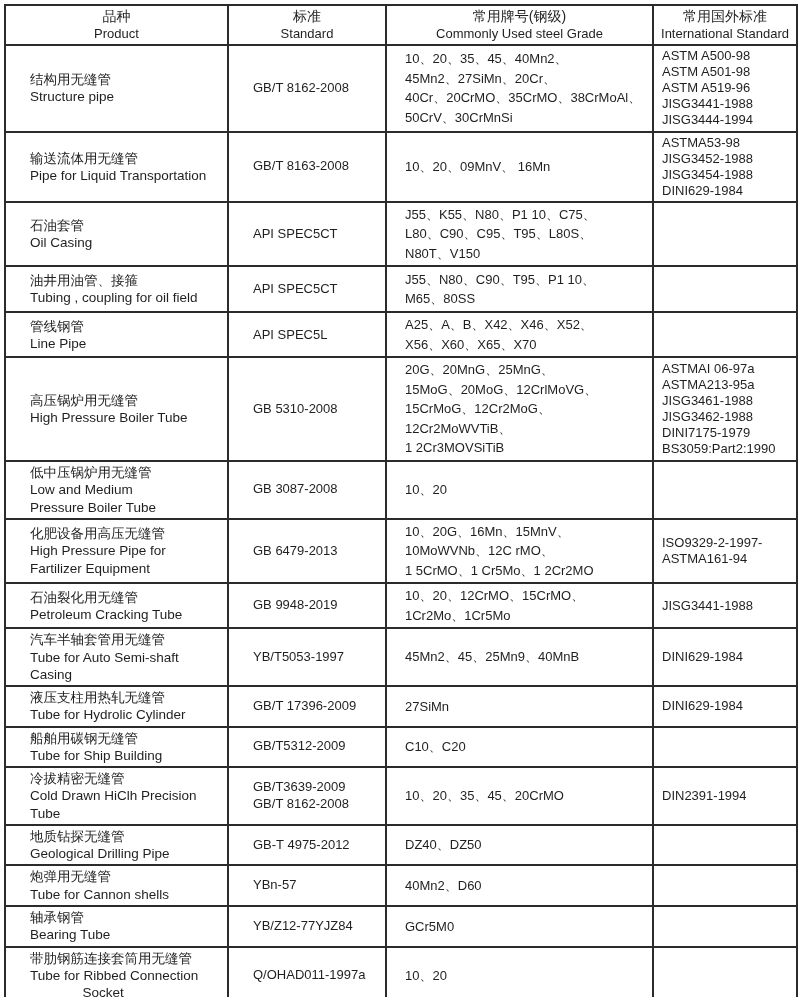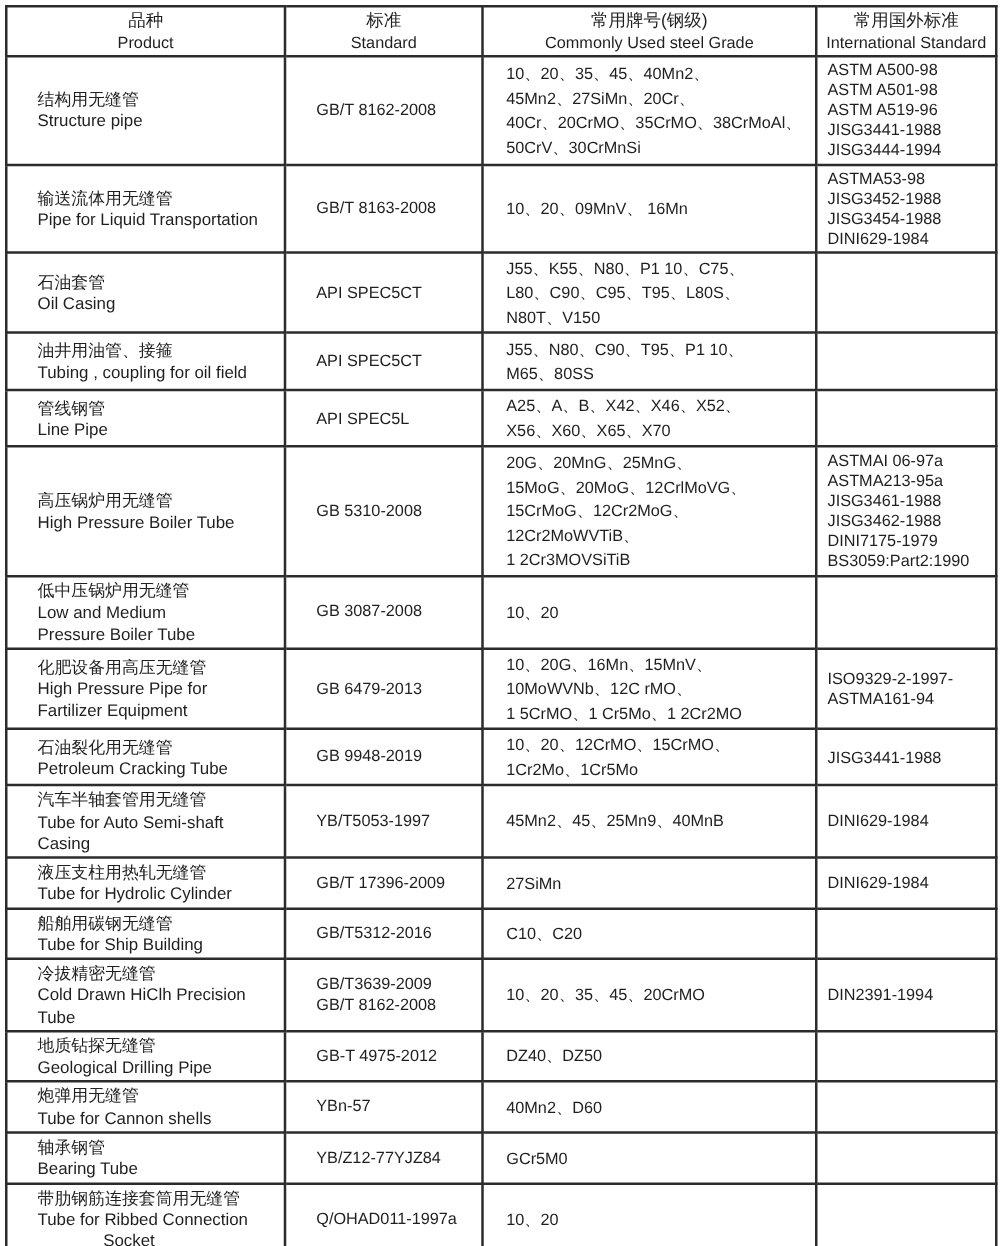--- a/index.html
+++ b/index.html
@@ -185,21 +185,21 @@
         <tr class="data-row" style="height: 38px;">
     <td class="product-cell">液压支柱用热轧无缝管
 Tube for Hydrolic Cylinder</td>
     <td class="standard-cell">GB/T 17396-2009</td>
     <td class="grades-cell">27SiMn</td>
     <td class="intl-cell">DINI629-1984</td>
   </tr>
         <tr class="data-row" style="height: 36px;">
     <td class="product-cell">船舶用碳钢无缝管
 Tube for Ship Building</td>
-    <td class="standard-cell">GB/T5312-2016</td>
+    <td class="standard-cell">GB/T5312-2009</td>
     <td class="grades-cell">C10、C20</td>
     <td class="intl-cell"></td>
   </tr>
         <tr class="data-row" style="height: 38px;">
     <td class="product-cell">冷拔精密无缝管
 Cold Drawn HiClh Precision Tube</td>
     <td class="standard-cell">GB/T3639-2009
 GB/T 8162-2008</td>
     <td class="grades-cell">10、20、35、45、20CrMO</td>
     <td class="intl-cell">DIN2391-1994</td>

